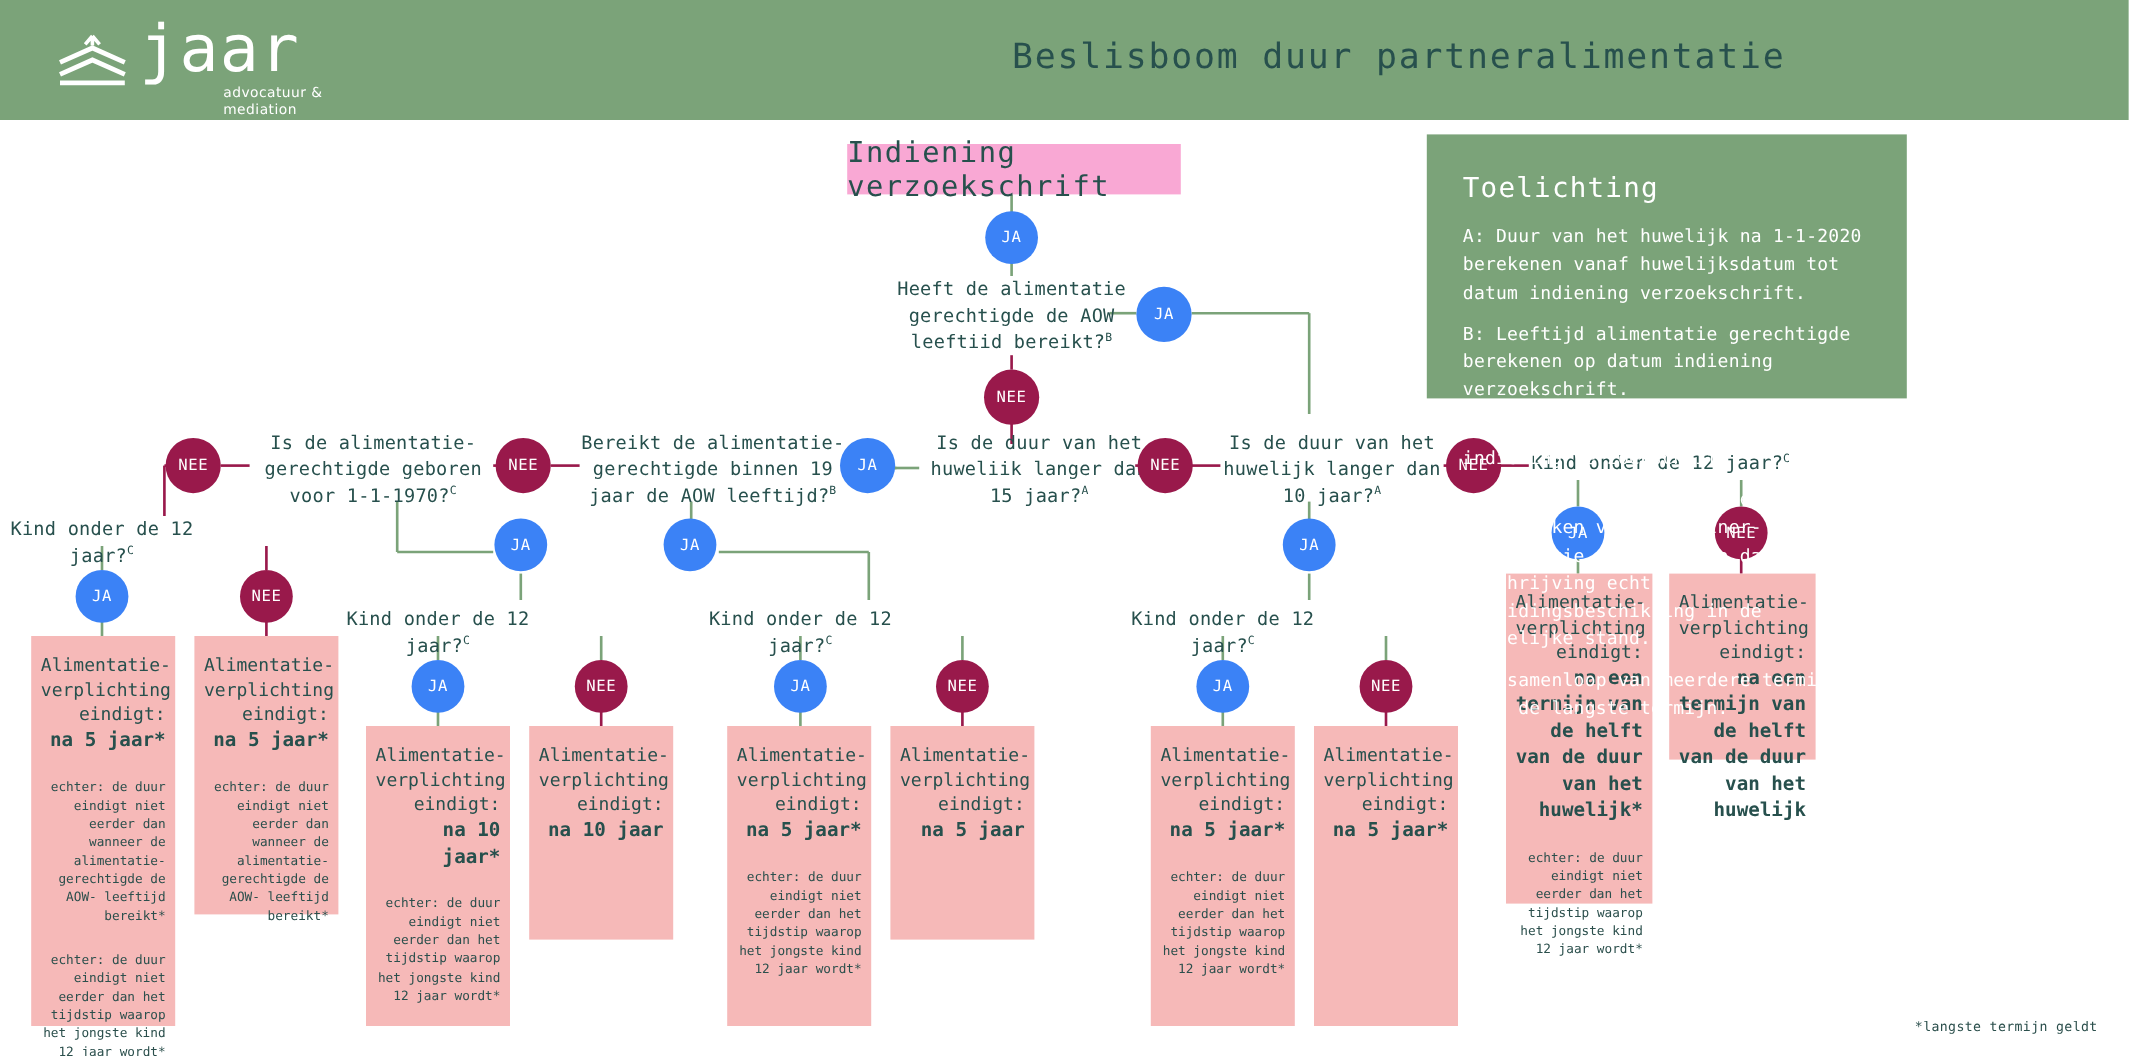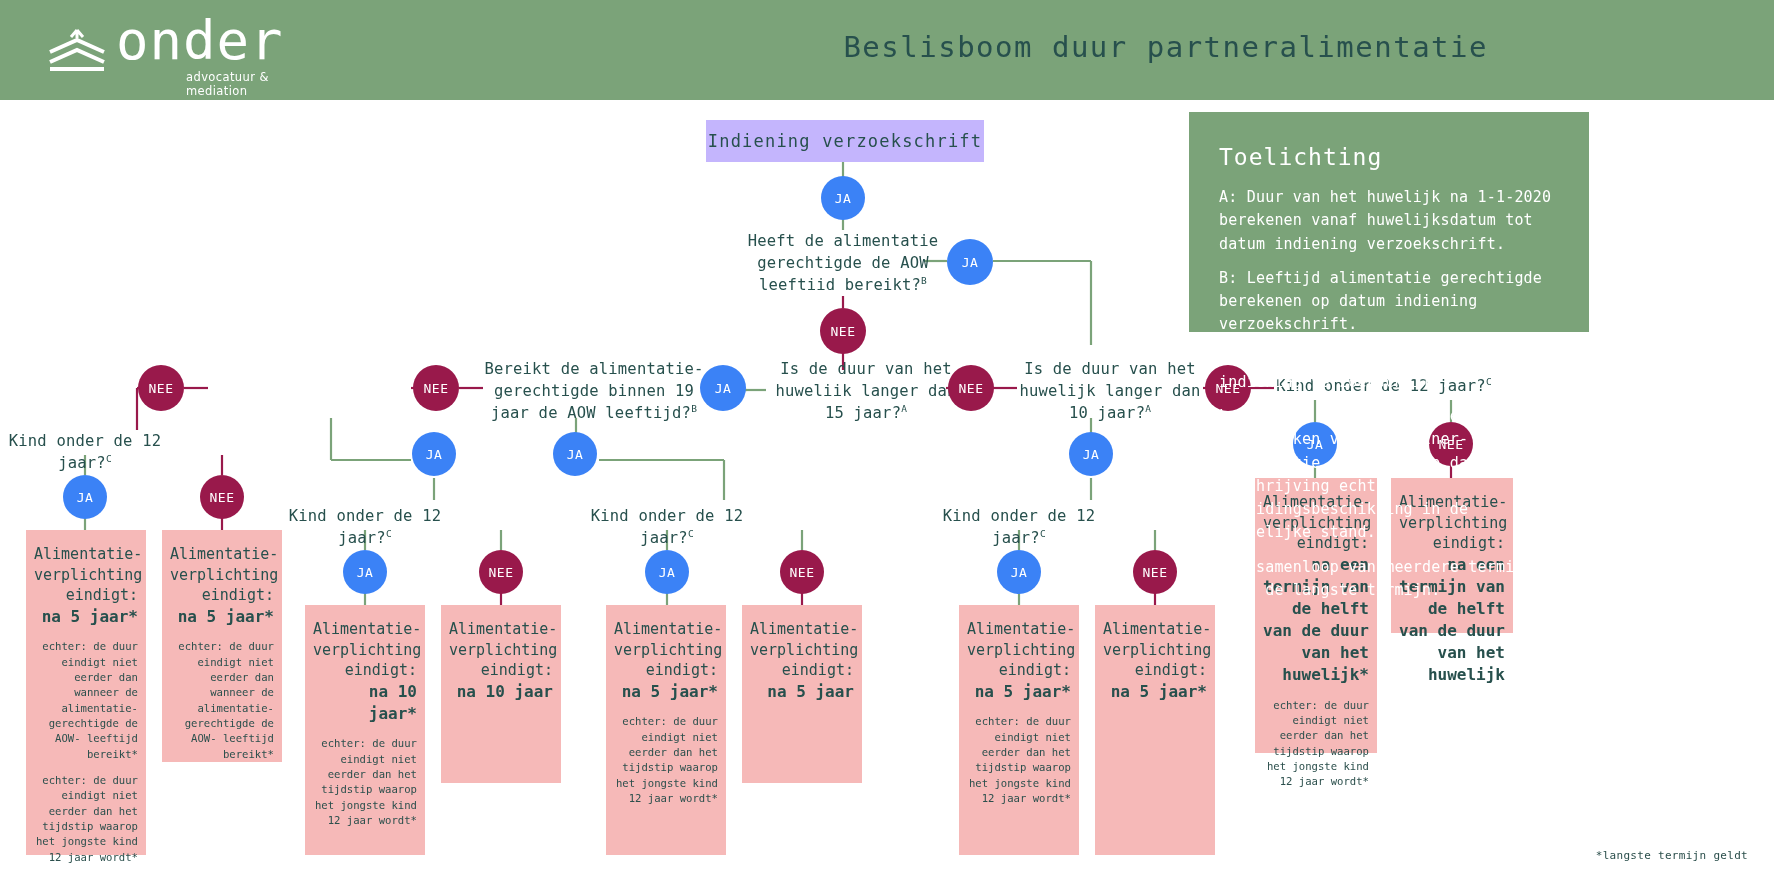--- a/index.html
+++ b/index.html
@@ -31,22 +31,22 @@
   #doc-title{
     position:absolute;left:0;top:30px;width:1476px;
     text-align:right;
     font-size:29px;color:#27504d;letter-spacing:1.5px;margin-left:12px;
   }
   
   #canvas{position:absolute;left:0;top:100px;width:1774px;height:780px;}
   svg#wires{position:absolute;left:0;top:0;width:1774px;height:780px;}
   
   .start-box{
-    position:absolute;background:#c4b5fd;color:#27504d;
-    font-size:17px;letter-spacing:1.2px;
+    position:absolute;background:#f9a8d4;color:#27504d;
+    font-size:24px;letter-spacing:1.2px;
     display:flex;align-items:center;justify-content:center;
   }
   .question{
     position:absolute;text-align:center;color:#27504d;
     font-size:15.5px;line-height:1.42;letter-spacing:.2px;
   }
   .question sup{font-size:9.5px;vertical-align:super;}
   .node{
     position:absolute;border-radius:50%;
     display:flex;align-items:center;justify-content:center;
@@ -54,21 +54,21 @@
   }
   .node.ja{background:#3b82f6;}
   .node.nee{background:#99194b;}
   .result{
     position:absolute;background:#f6b9b8;box-sizing:border-box;
     padding:14px 8px 12px 8px;text-align:right;color:#27504d;
   }
   .result .head{font-size:15px;line-height:1.38;}
   .result .bold{font-size:16px;font-weight:bold;line-height:1.38;}
   .result .note{
-    font-size:10.6px;line-height:1.45;margin-top:11px;color:#2b4f4c;
+    font-size:10.6px;line-height:1.45;margin-top:21px;color:#2b4f4c;
   }
   
   #toelichting{
     position:absolute;background:#7ba379;box-sizing:border-box;
     padding:32px 24px 16px 30px;color:#ffffff;
   }
   #toelichting h2{
     margin:0 0 16px 0;font-size:23px;font-weight:400;letter-spacing:1px;
   }
   #toelichting p{
@@ -83,21 +83,21 @@
 <body>
 
 <div id="header">
   <div id="logo-wrap">
     <svg id="logo-mark" viewBox="0 0 62 48">
       <path d="M31 6 L25 13 M31 6 L37 13 M31 6 L31 14" stroke="#fff" stroke-width="3" fill="none"></path>
       <path d="M4 28 L31 16 L58 28" stroke="#fff" stroke-width="4" fill="none"></path>
       <path d="M4 38 L31 26 L58 38" stroke="#fff" stroke-width="4" fill="none"></path>
       <path d="M4 45 L58 45" stroke="#fff" stroke-width="4" fill="none"></path>
     </svg>
-    <div id="logo-word">onder</div>
+    <div id="logo-word">jaar</div>
     <div id="logo-sub">advocatuur &amp; mediation</div>
   </div>
   <div id="doc-title">Beslisboom duur partneralimentatie</div>
 </div>
 
 <div id="canvas">
 
   <svg id="wires">
     <g stroke="#7ba379" stroke-width="2.2" fill="none">
 
@@ -184,20 +184,23 @@
     <span>JA</span>
   </div>
 
   <div class="node nee" style="left:820px;top:208px;width:46px;height:46px;">
     <span>NEE</span>
   </div>
 
   <div class="node nee" style="left:138px;top:265px;width:46px;height:46px;">
     <span>NEE</span>
   </div>
+  <div class="question" style="left:208px;top:258px;width:206px;">
+    <span>Is de alimentatie- gerechtigde geboren voor 1-1-1970?</span><sup>C</sup>
+  </div>
 
   <div class="node nee" style="left:413px;top:265px;width:46px;height:46px;">
     <span>NEE</span>
   </div>
   <div class="question" style="left:483px;top:258px;width:222px;">
     <span>Bereikt de alimentatie- gerechtigde binnen 19 jaar de AOW leeftijd?</span><sup>B</sup>
   </div>
 
   <div class="node ja" style="left:700px;top:265px;width:46px;height:46px;">
     <span>JA</span>

